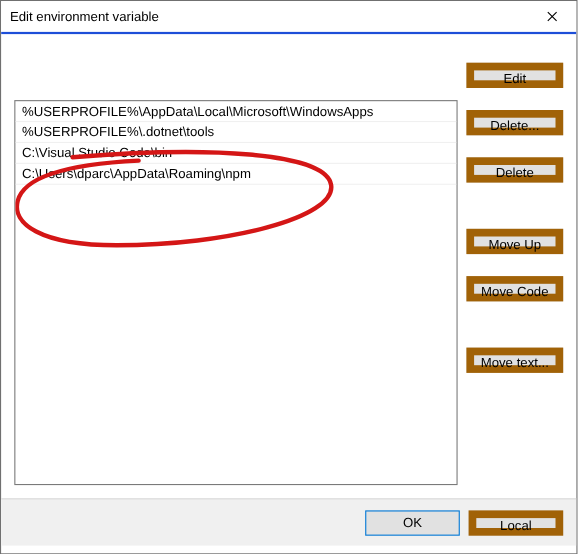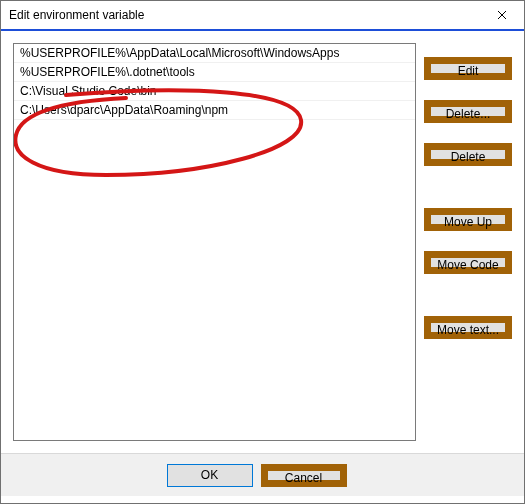--- a/index.html
+++ b/index.html
@@ -40,20 +40,21 @@
     padding: 12px;
     gap: 8px;
     height: calc(100% - 30px - 50px);
   }
   .listbox {
     flex: 1;
     border: 1px solid #7a7a7a;
     background: #fff;
     overflow: hidden;
     position: relative;
+    margin-top: 48px;
   }
   .list-item {
     padding: 2px 6px;
     font-size: 12px;
     color: #000;
     border-bottom: 1px solid #f0f0f0;
     white-space: nowrap;
     overflow: hidden;
   }
   .side-buttons {
@@ -75,21 +76,21 @@
     border: 1px solid #0078d7;
   }
   .spacer { height: 30px; }
   .red-annot {
     position: absolute;
     pointer-events: none;
   }
   .footer {
     height: 43px;
     display: flex;
-    justify-content: center;
+    justify-content: flex-end;
     align-items: center;
     gap: 8px;
     padding-right: 12px;
     border-top: 1px solid #d9d9d9;
     background: #f0f0f0;
   }
   .footer .btn { width: 86px; }
 </style>
 </head>
 <body>
@@ -126,14 +127,14 @@
     <button class="btn">Move Up</button>
     <div style="height:8px"></div>
     <button class="btn">Move Code</button>
     <div class="spacer"></div>
     <button class="btn">Move text...</button>
   </div>
 </div>
 
 <div class="footer">
   <button class="btn default">OK</button>
-  <button class="btn">Cancel</button>
+  <button class="btn">Local</button>
 </div>
 
 </body></html>

